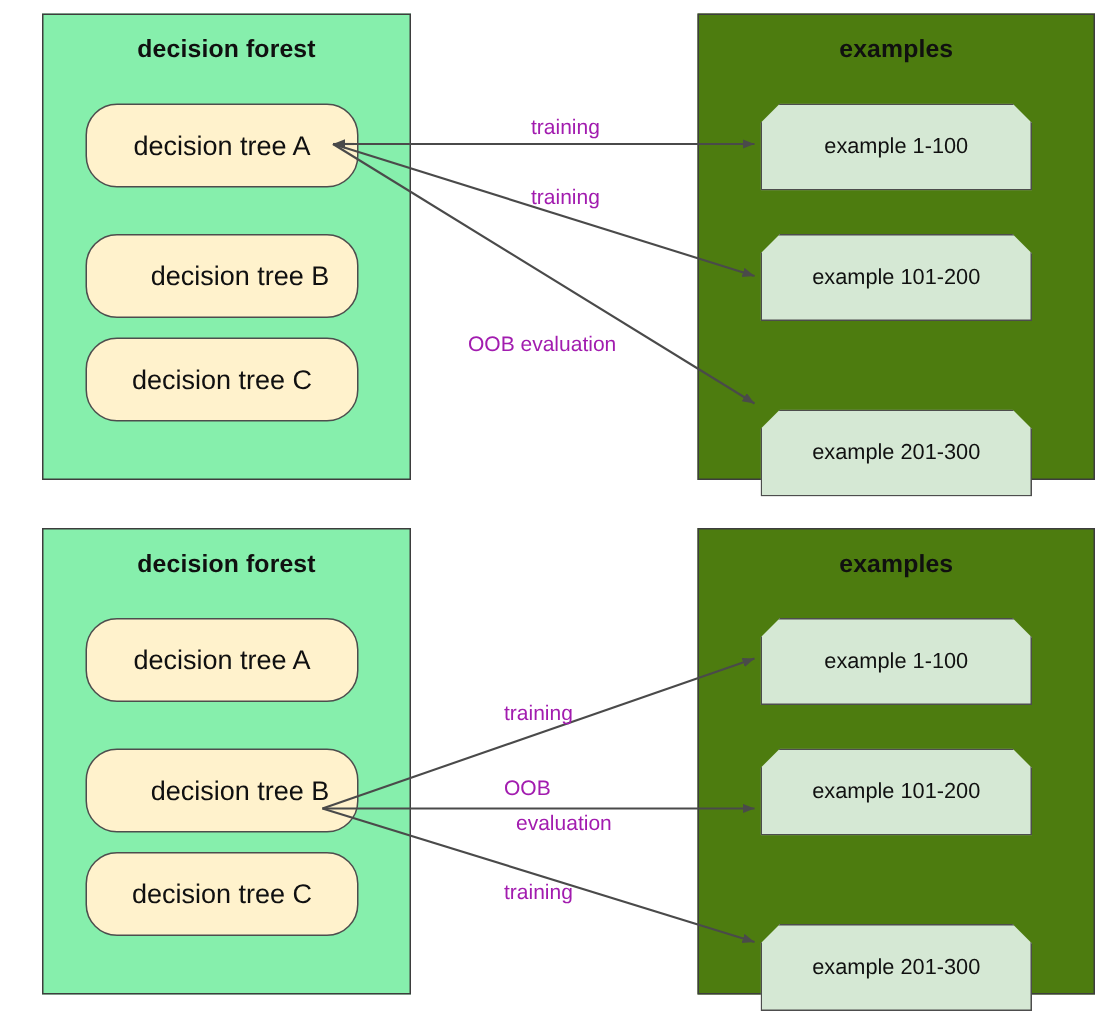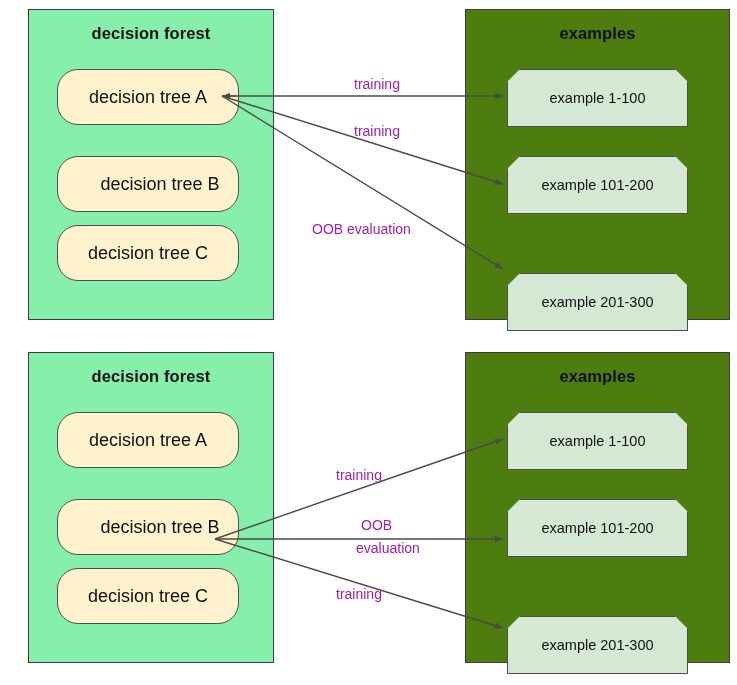--- a/index.html
+++ b/index.html
@@ -180,16 +180,16 @@
     </defs>
 
     <line x1="215" y1="196" x2="503" y2="96" stroke="#4a4a4a" stroke-width="1.4" marker-end="url(#ah-bot)"></line>
 
     <line x1="215" y1="196" x2="503" y2="196" stroke="#4a4a4a" stroke-width="1.4" marker-end="url(#ah-bot)"></line>
 
     <line x1="215" y1="196" x2="503" y2="285" stroke="#4a4a4a" stroke-width="1.4" marker-end="url(#ah-bot)"></line>
   </svg>
 
   <div class="edge-label" style="left:336px; top:124px;">training</div>
-  <div class="edge-label" style="left:336px; top:174px;margin-left:25px;">OOB</div>
-  <div class="edge-label" style="left:356px; top:197px;">evaluation</div>
+  <div class="edge-label" style="left:336px; top:174px;">OOB</div>
+  <div class="edge-label" style="left:344px; top:197px;">evaluation</div>
   <div class="edge-label" style="left:336px; top:243px;">training</div>
 </div>
 
 </body></html>

